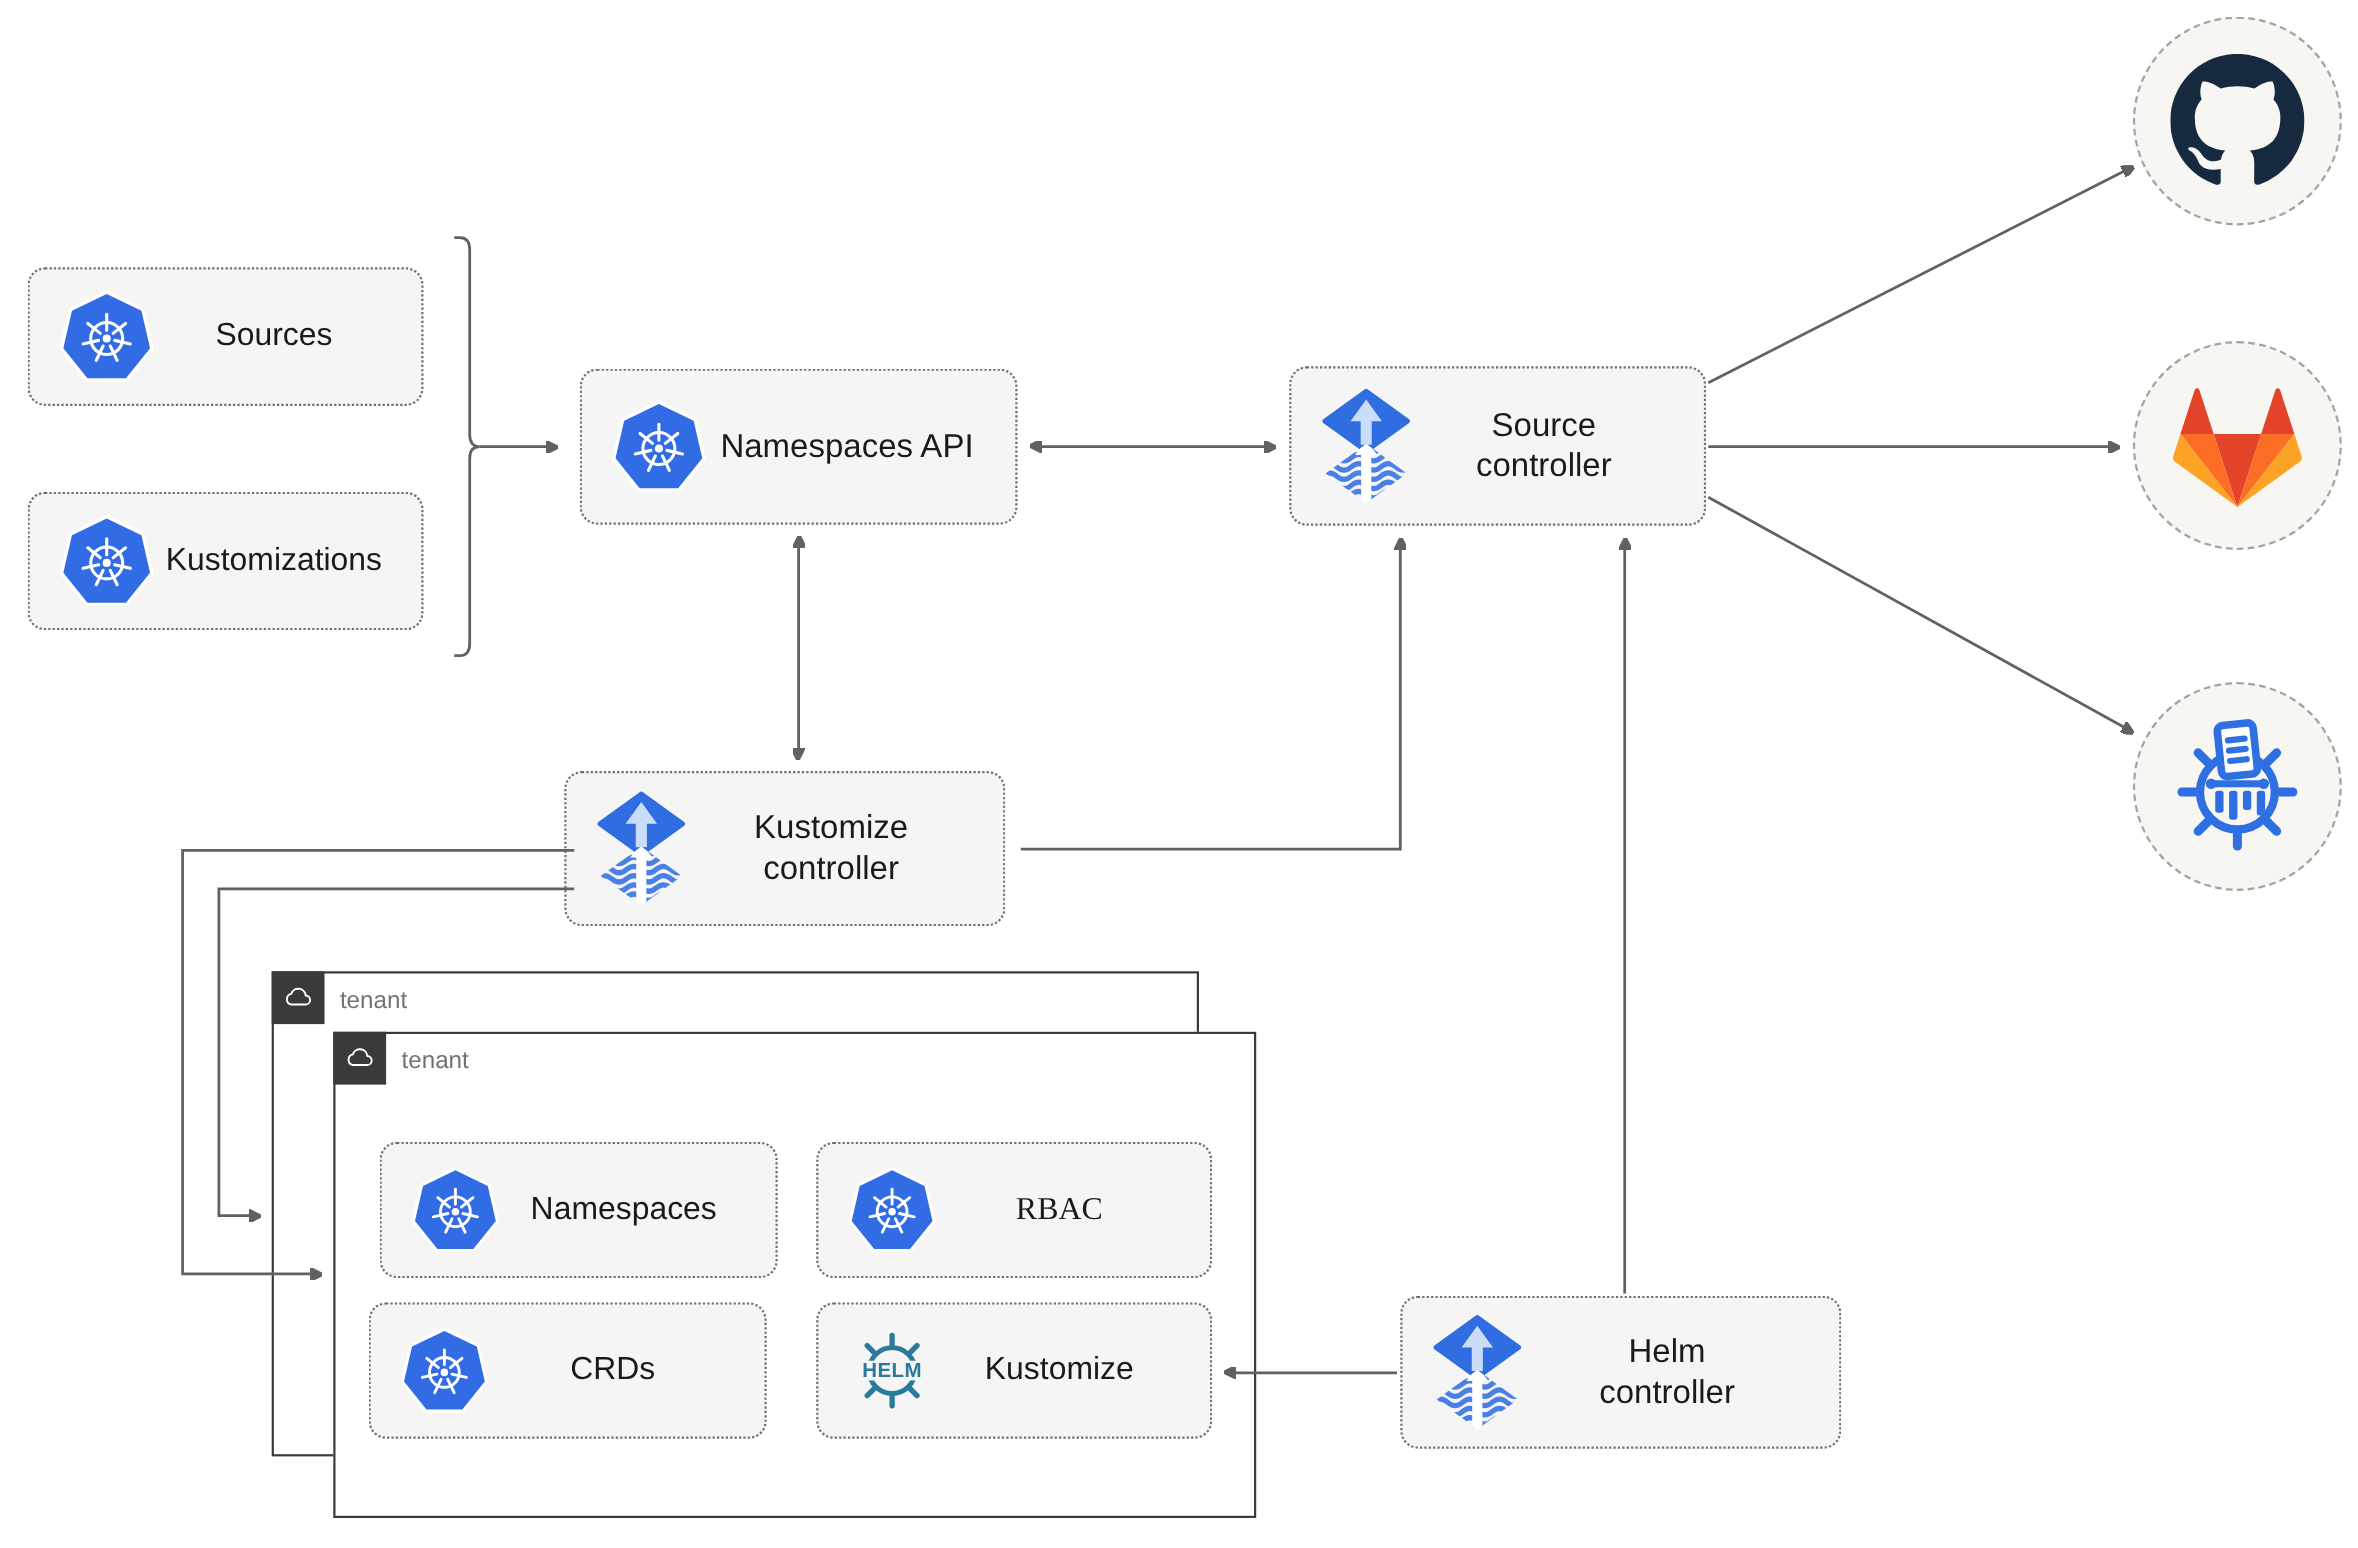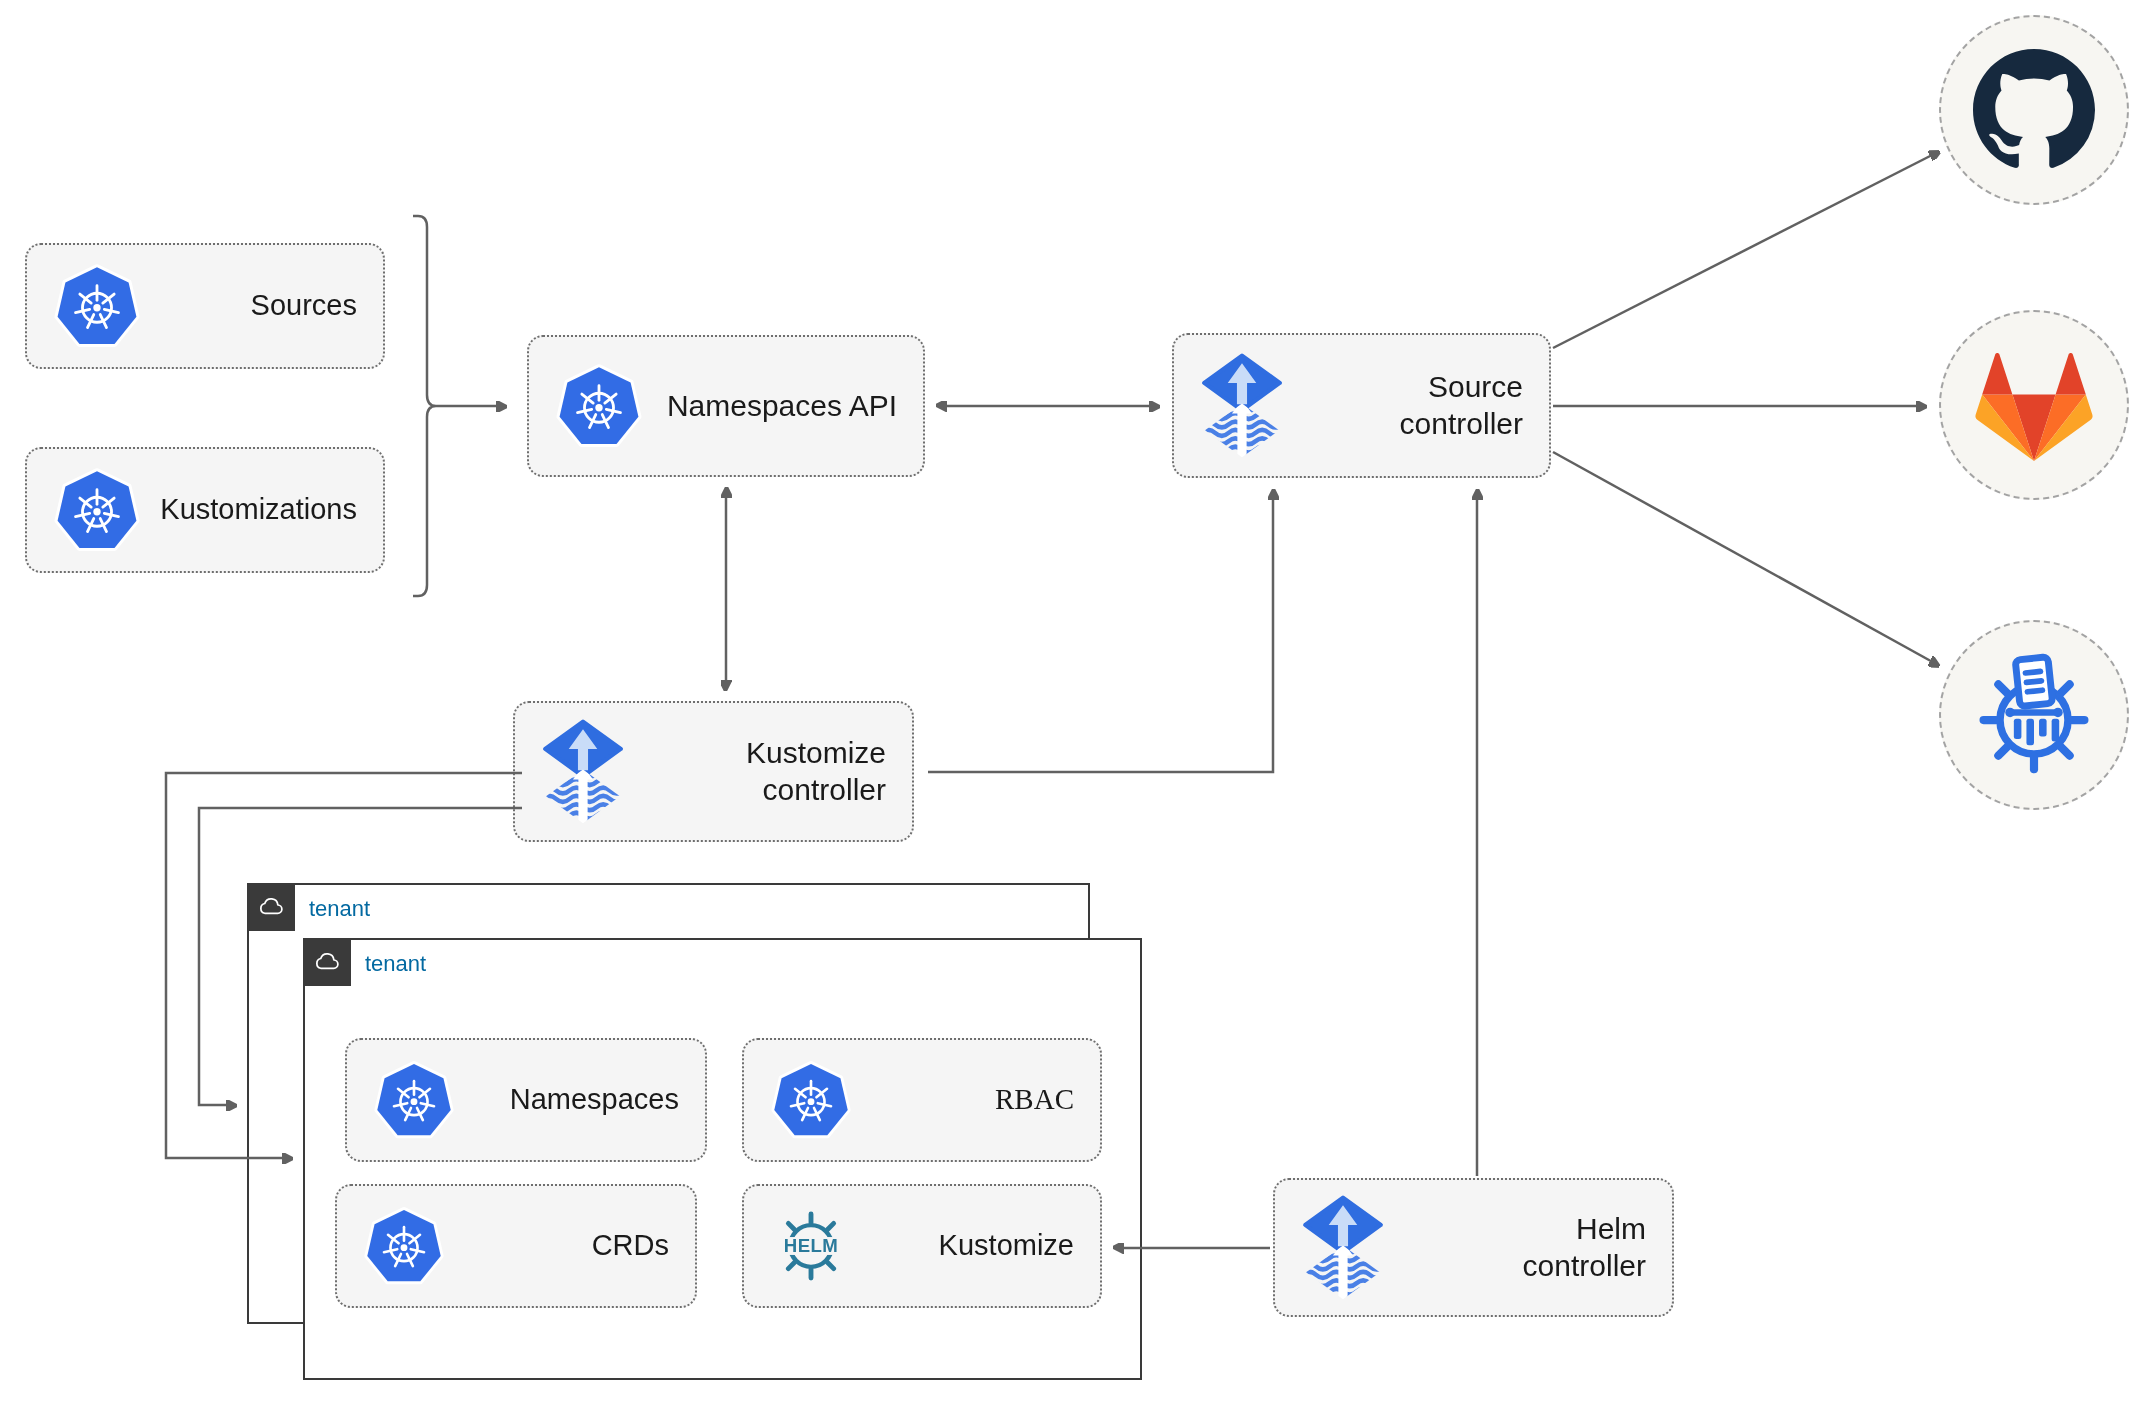--- a/index.html
+++ b/index.html
@@ -4,34 +4,34 @@
 <style>
   html,body{margin:0;padding:0;}
   body{
     width:2144px;height:1407px;position:relative;background:#ffffff;
     font-family:"Liberation Sans", sans-serif;color:#1a1a1a;overflow:hidden;
   }
   .node{
     position:absolute;background:#f5f5f5;border:2px dotted #6e6e6e;border-radius:16px;
     display:flex;align-items:center;box-sizing:border-box;padding-left:26px;
   }
-  .node .label{flex:1;text-align:right;font-size:29px;padding-right:26px;line-height:1.22;}
+  .node .label{flex:1;text-align:center;font-size:29px;padding-right:26px;line-height:1.22;}
   .node .label.big{font-size:30px;}
   .icon-k8s{width:88px;height:88px;flex:0 0 auto;}
   .icon-k8s.small{width:82px;height:82px;}
   .icon-flux{width:84px;height:110px;flex:0 0 auto;}
   .tenant{
     position:absolute;background:#ffffff;border:2px solid #3a3a3a;box-sizing:border-box;
   }
   .tenant-tag{
     position:absolute;left:-2px;top:-2px;width:48px;height:48px;background:#3a3a3a;
     display:flex;align-items:center;justify-content:center;
   }
   .tenant-label{
-    position:absolute;left:60px;top:11px;font-size:22px;color:#0369a1;
+    position:absolute;left:60px;top:11px;font-size:22px;color:#737373;
   }
   .provider{
     position:absolute;width:190px;height:190px;border-radius:50%;
     border:2.5px dashed #a3a3a3;background:#f7f6f2;box-sizing:border-box;
     display:flex;align-items:center;justify-content:center;
   }
   svg{display:block;}
   #connectors{position:absolute;left:0;top:0;z-index:40;pointer-events:none;}
   .z-tenant-outer{z-index:5;}
   .z-tenant-inner{z-index:6;}

